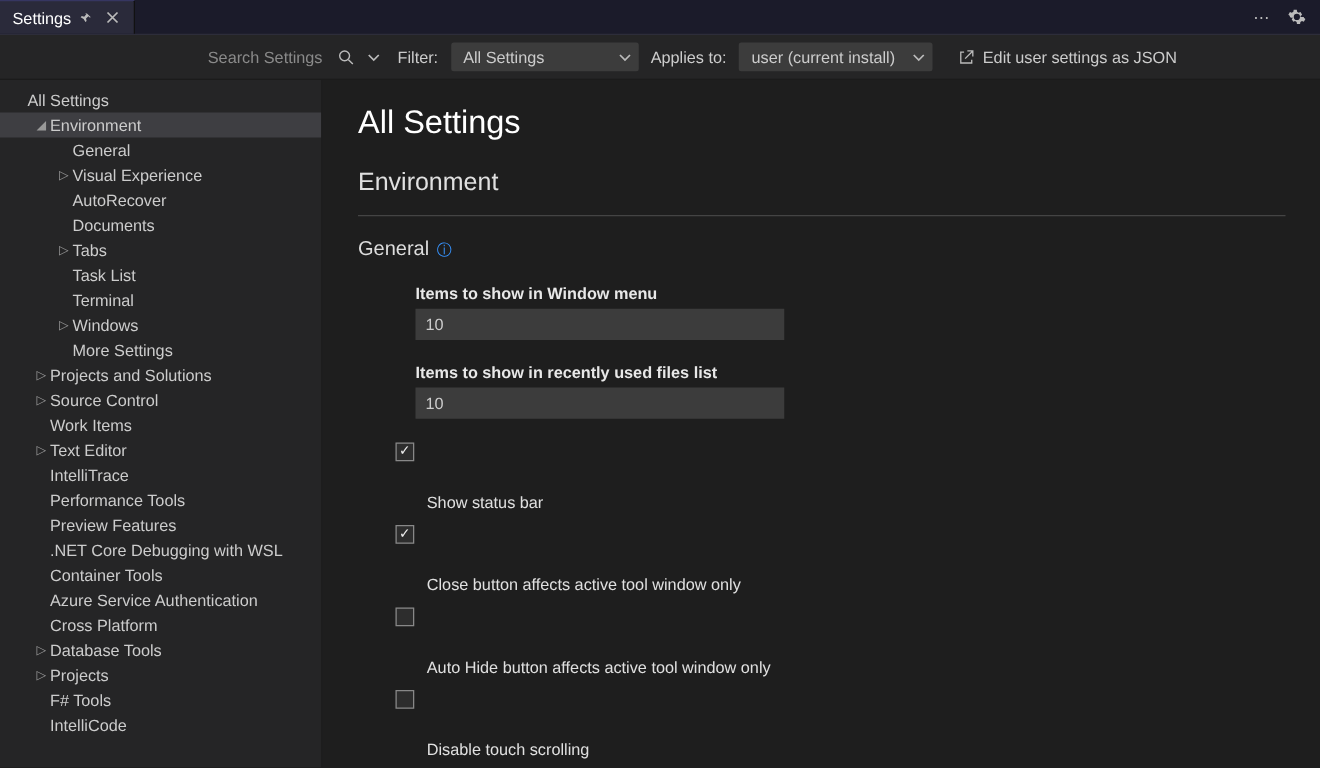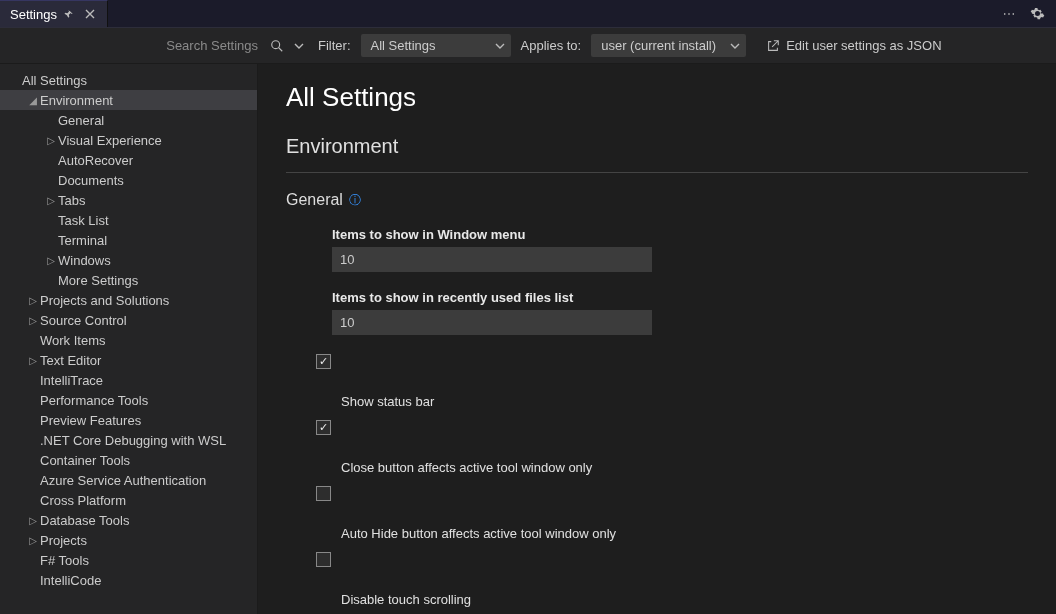--- a/index.html
+++ b/index.html
@@ -142,21 +142,21 @@
   h1.page-title { font-size: 26px; font-weight: 400; color:#ffffff; margin-bottom: 22px;}
   h2.section-title { font-size: 20px; font-weight:400; color:#e0e0e0; margin-bottom: 10px;}
   hr.sep { border:none; border-top:1px solid #444; margin: 14px 0 18px 0;}
   .subsection { display:flex; align-items:center; gap:6px; margin-bottom:18px;}
   .subsection h3 { font-size:16px; font-weight:400; color:#dddddd;}
   .help-icon { color:#3794ff; font-size:12px;}
   .field-group { margin-left: 46px; margin-bottom: 18px; max-width: 720px;}
   .field-label { font-weight:600; color:#e8e8e8; font-size:13px; margin-bottom:5px; display:block;}
   .text-input, .select-input {
     background:#3c3c3c; border:none; color:#ccc;
-    padding:5px 8px; width:320px; font-size:13px;
+    padding:5px 8px; width:295px; font-size:13px;
   }
   .select-input { position:relative; display:flex; align-items:center; justify-content:space-between; cursor:pointer;}
   .check-row { display:flex; align-items:flex-start; gap:10px; margin-left:30px; margin-bottom:10px;}
   .checkbox {
     width:15px;height:15px;border:1px solid #888;background:#2d2d2d;
     display:flex;align-items:center;justify-content:center;
     margin-top:1px; flex-shrink:0; cursor:pointer;
   }
   .checkbox.checked::after{
     content:"✓"; color:#eee; font-size:11px; line-height:1;

